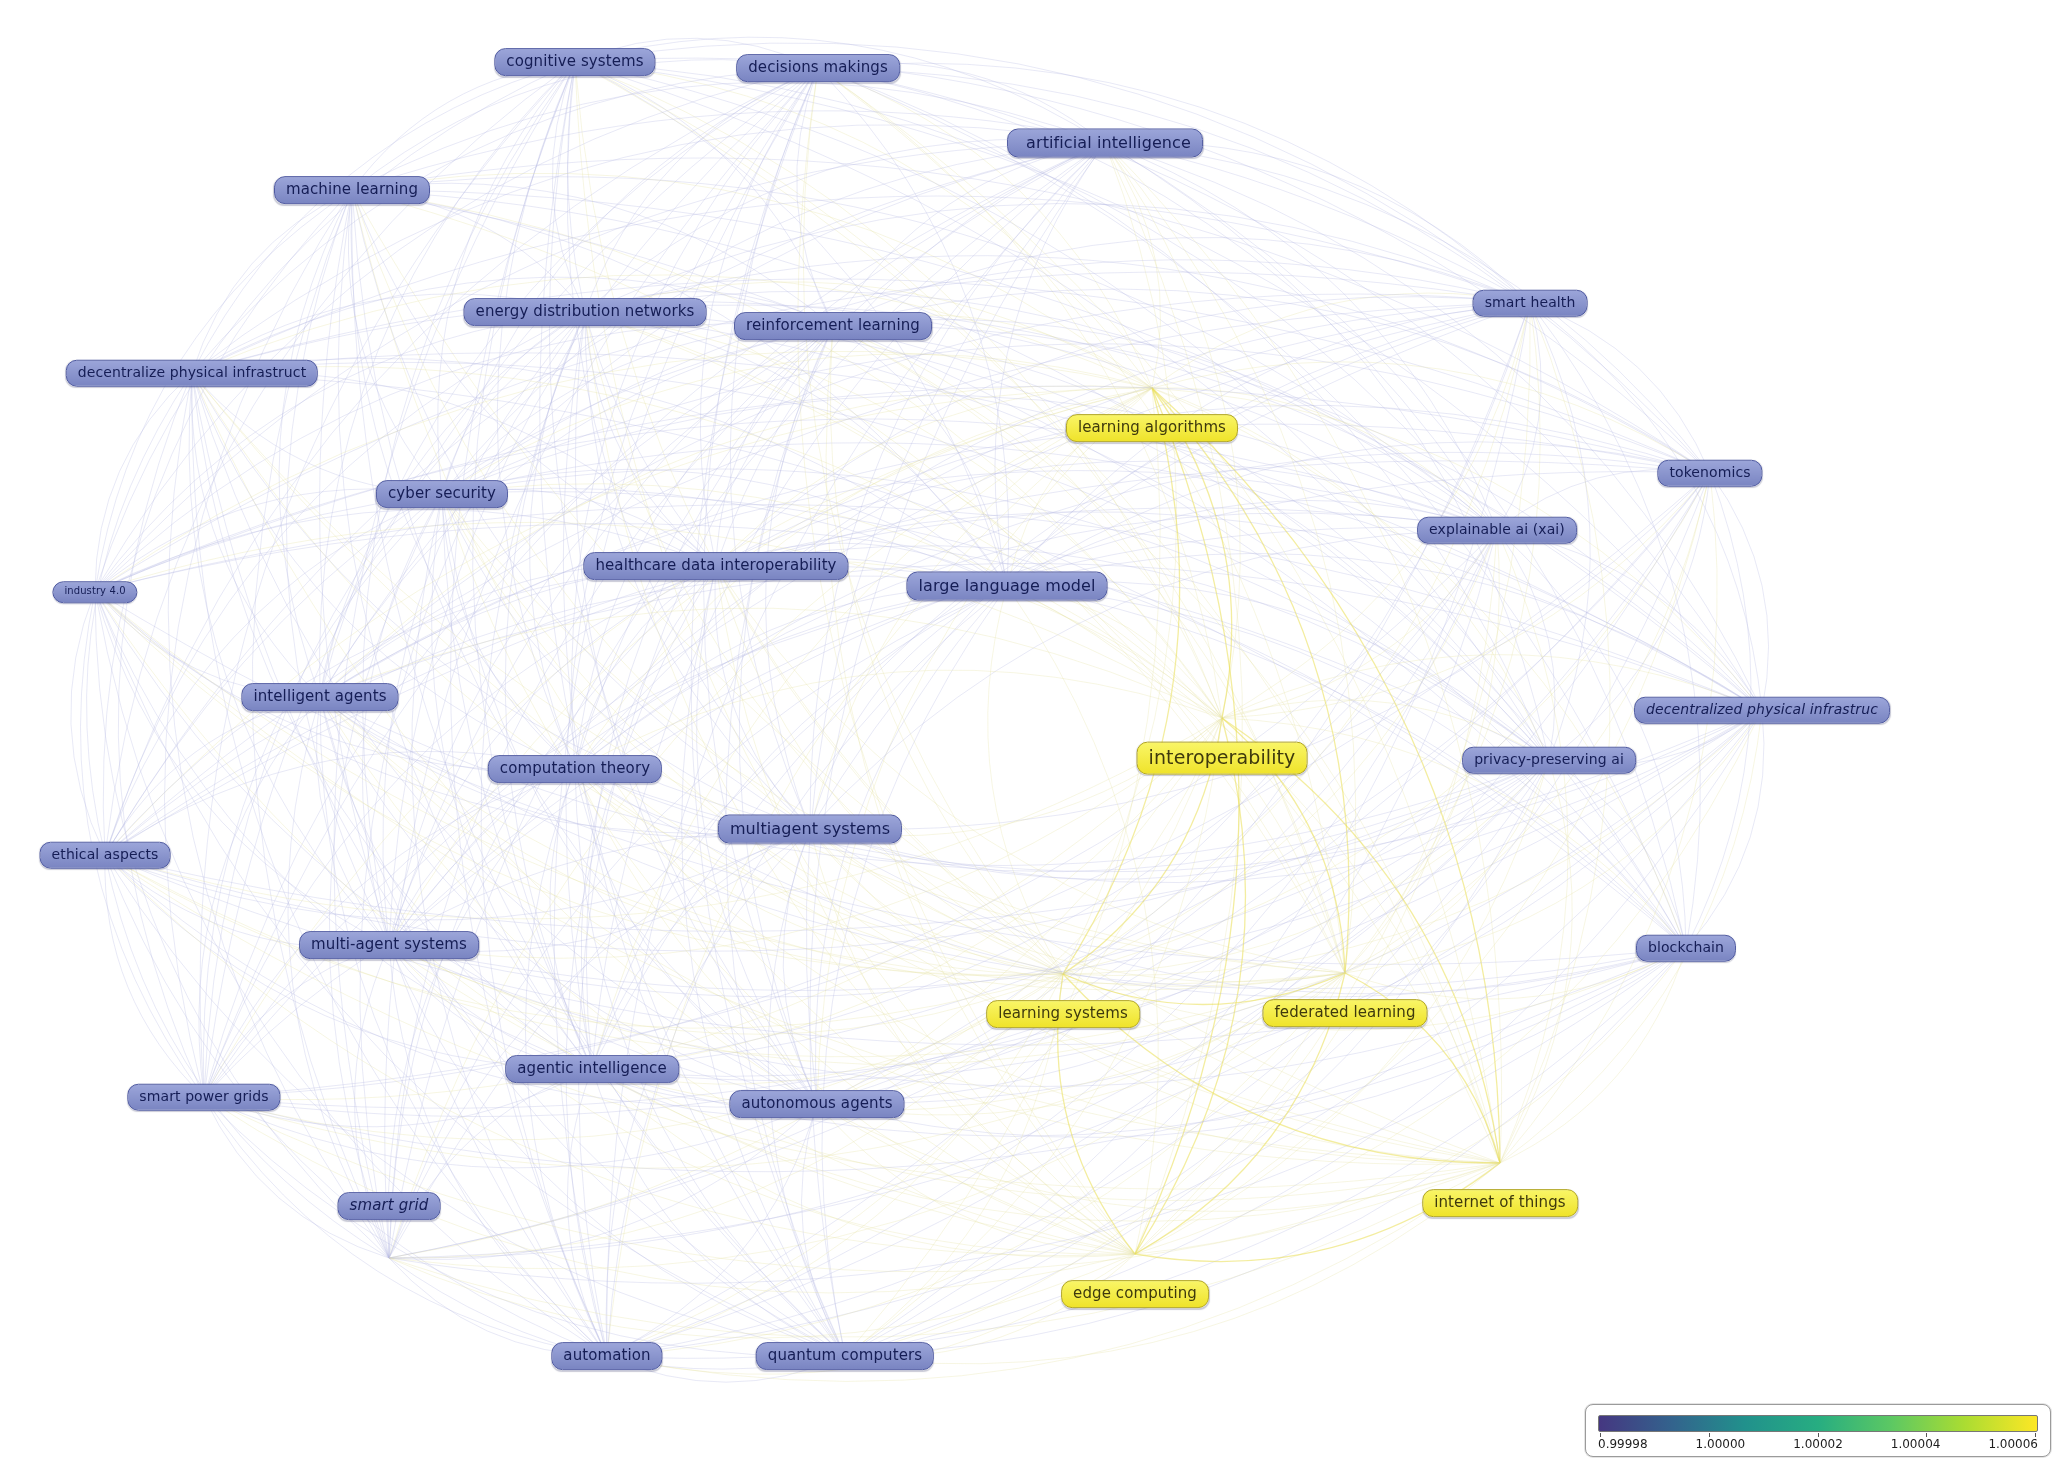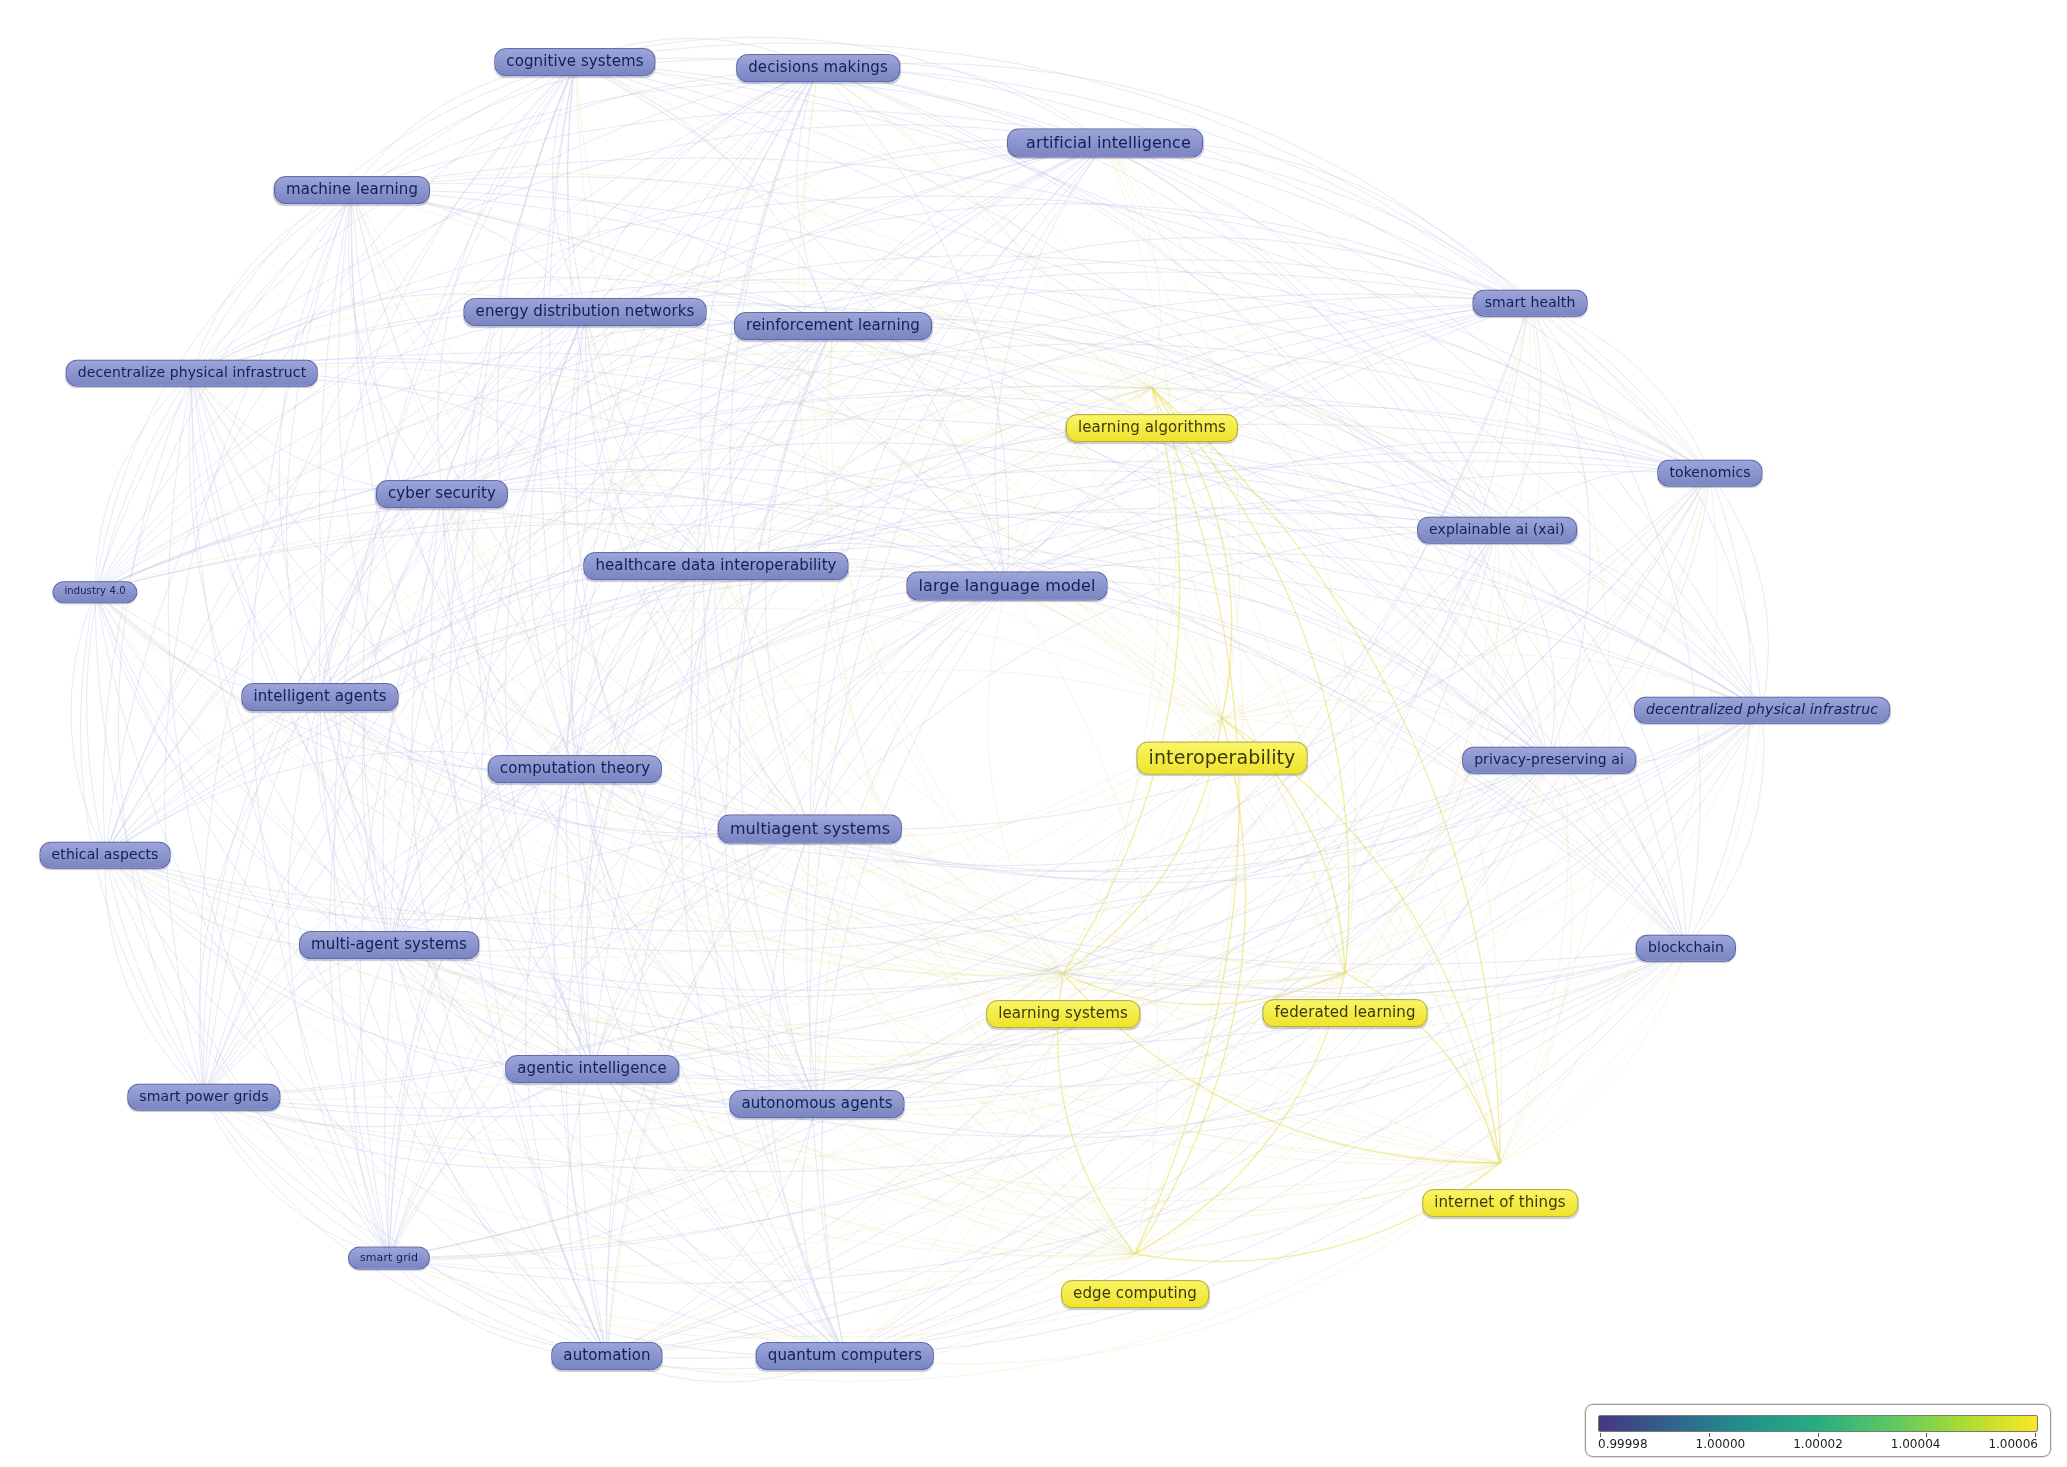--- a/index.html
+++ b/index.html
@@ -626,21 +626,21 @@
       <div class="node purple" style="left: 810px; top: 829px; font-size: 16px;">multiagent systems</div>
       <div class="node purple" style="left: 105px; top: 855px; font-size: 14px;">ethical aspects</div>
       <div class="node purple" style="left: 389px; top: 945px; font-size: 15px;">multi-agent systems</div>
       <div class="node purple" style="left: 1686px; top: 948px; font-size: 14px;">blockchain</div>
       <div class="node yellow" style="left: 1063px; top: 974px; font-size: 15px;">learning systems</div>
       <div class="node yellow" style="left: 1345px; top: 973px; font-size: 15px;">federated learning</div>
       <div class="node purple" style="left: 592px; top: 1069px; font-size: 15px;">agentic intelligence</div>
       <div class="node purple" style="left: 817px; top: 1104px; font-size: 15px;">autonomous agents</div>
       <div class="node purple" style="left: 204px; top: 1097px; font-size: 14px;">smart power grids</div>
       <div class="node yellow" style="left: 1500px; top: 1163px; font-size: 15px;">internet of things</div>
-      <div class="node purple" style="left: 389px; top: 1258px; font-size: 11px;">smart grid</div>
+      <div class="node purple" style="left: 389px; top: 1206px; font-size: 15px; font-style: italic;">smart grid</div>
       <div class="node yellow" style="left: 1135px; top: 1254px; font-size: 15px;">edge computing</div>
       <div class="node purple" style="left: 607px; top: 1356px; font-size: 15px;">automation</div>
       <div class="node purple" style="left: 845px; top: 1356px; font-size: 15px;">quantum computers</div>
     </div>
 
   <div class="legend">
     <div class="legend-bar" id="legend-bar" style="background: linear-gradient(to right, rgb(69, 55, 129), rgb(51, 99, 141), rgb(33, 145, 140), rgb(39, 173, 129), rgb(92, 200, 99), rgb(170, 220, 50), rgb(253, 231, 37));"></div>
     <div class="legend-tickmarks">
       <i></i>
         <i></i>

